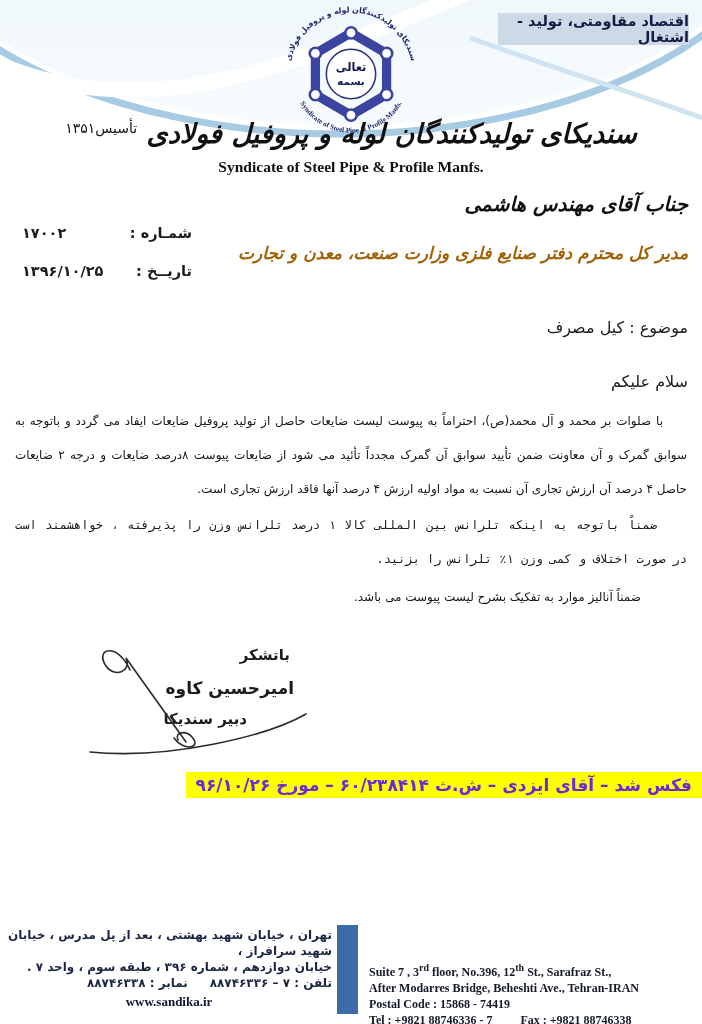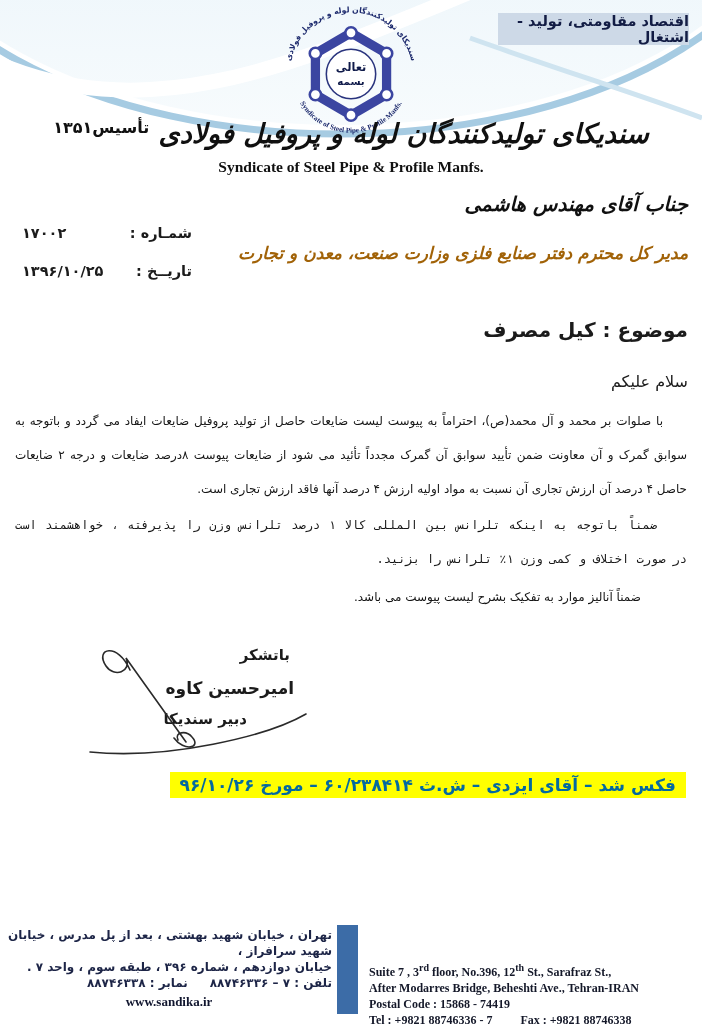--- a/index.html
+++ b/index.html
@@ -8,48 +8,48 @@
   
   .deco-top{position:absolute;left:0;top:0;width:702px;height:215px;pointer-events:none;}
   
   .banner{position:absolute;left:498px;top:13px;width:191px;height:32px;background:#cdd9e7;
           display:flex;align-items:center;justify-content:center;
           font-weight:bold;font-size:14.5px;color:#121c44;direction:rtl;}
   
   .logo{position:absolute;left:279px;top:2px;width:144px;height:144px;}
   .org-fa{position:absolute;left:0;top:118px;width:702px;text-align:center;direction:rtl;
           font-style:italic;font-weight:bold;font-size:27px;color:#101010;}
-  .org-fa sup{font-size:16px;font-style:normal;font-weight:bold;}
+  .org-fa sup{font-size:14px;font-style:normal;font-weight:normal;}
   .org-en{position:absolute;left:0;top:158px;width:702px;text-align:center;
           font-family:"Liberation Serif",serif;font-weight:bold;font-size:15.5px;color:#101010;}
   
   .recipient1{position:absolute;right:14px;top:192px;direction:rtl;font-style:italic;
               font-weight:600;font-size:20px;color:#101010;}
   .recipient2{position:absolute;right:14px;top:243px;direction:rtl;font-style:italic;
               font-weight:600;font-size:17px;color:#a16207;}
   
   .meta{position:absolute;left:22px;top:214px;width:170px;direction:rtl;font-weight:bold;font-size:14.5px;}
   .meta-row{display:flex;justify-content:space-between;height:38px;align-items:center;}
   
-  .subject{position:absolute;right:14px;top:318px;direction:rtl;font-weight:bold;font-size:20px;}
+  .subject{position:absolute;right:14px;top:318px;direction:rtl;font-weight:normal;font-size:16px;}
   .greeting{position:absolute;right:14px;top:372px;direction:rtl;font-size:16px;}
   .body-text{position:absolute;left:15px;right:15px;top:404px;direction:rtl;text-align:justify;
              font-size:12px;line-height:34px;color:#161616;}
   .body-text p{margin:0 0 3px 0;}
   .body-text .p1{text-indent:24px;}
   .body-text .p2{text-indent:30px;font-family:Liberation Mono, monospace;}
   .body-text .p3{text-indent:46px;}
   
   .sig-thanks{position:absolute;right:412px;top:646px;direction:rtl;font-weight:bold;font-size:15px;}
   .sig-name{position:absolute;right:408px;top:678px;direction:rtl;font-weight:bold;font-size:17px;}
   .sig-title{position:absolute;right:455px;top:710px;direction:rtl;font-weight:bold;font-size:15px;}
   .sig-svg{position:absolute;left:78px;top:640px;width:240px;height:125px;}
   
-  .fax-note{position:absolute;right:16px;top:772px;background:#ffff00;padding:3px 10px;
-            direction:rtl;font-weight:bold;font-size:17px;color:#0369a1;}
+  .fax-note{position:absolute;right:0;top:772px;background:#ffff00;padding:3px 10px;
+            direction:rtl;font-weight:bold;font-size:17px;color:#6d28d9;}
   
   .footer-fa{position:absolute;left:6px;top:927px;width:326px;direction:rtl;text-align:right;
              font-weight:bold;font-size:12px;line-height:16px;color:#1d2547;}
   .footer-fa .site{margin-top:3px;text-align:center;direction:ltr;
                    font-family:"Liberation Serif",serif;font-size:13px;color:#10152e;}
   .fa-gap{display:inline-block;width:22px;}
   .footer-bar{position:absolute;left:337px;top:925px;width:21px;height:89px;background:#3c6ca7;}
   .footer-en{position:absolute;left:369px;top:964px;width:332px;
              font-family:"Liberation Serif",serif;font-weight:bold;font-size:12px;
              line-height:16px;color:#141829;}

